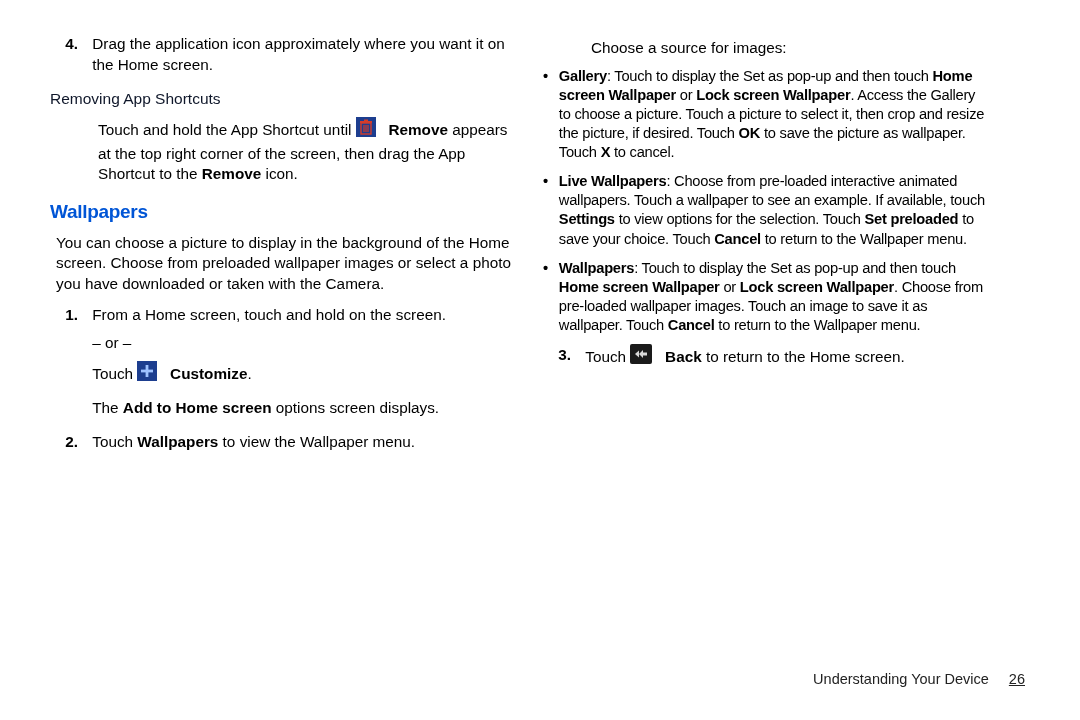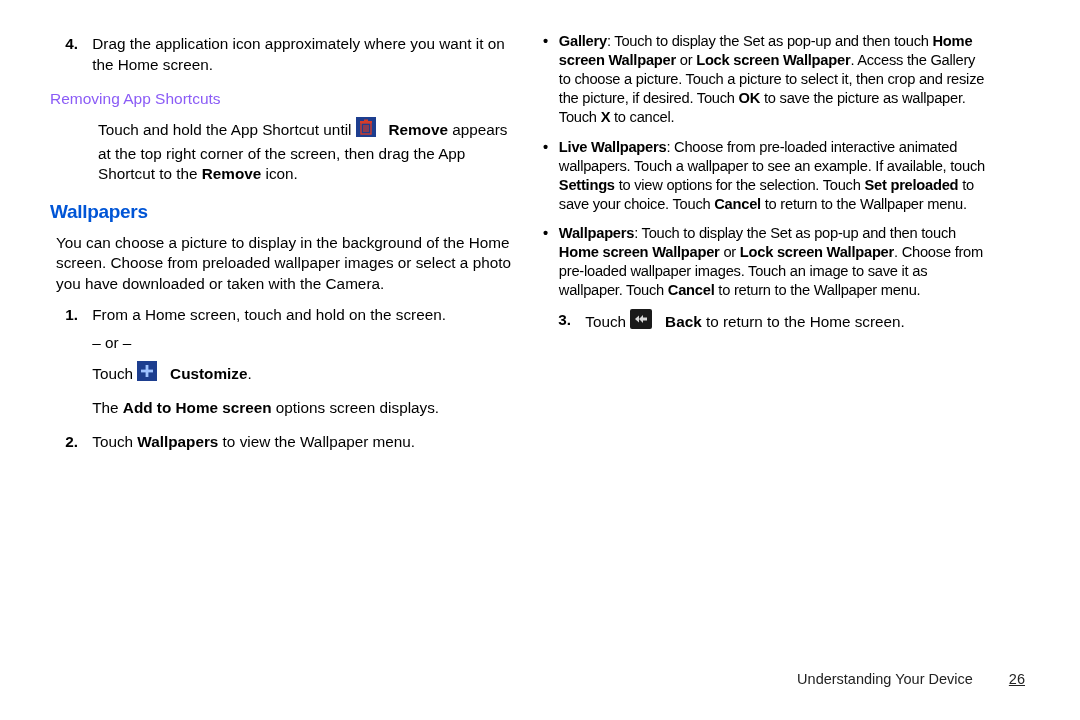--- a/index.html
+++ b/index.html
@@ -30,21 +30,21 @@
     text-align: right;
     padding-right: 10px;
     box-sizing: border-box;
   }
   .body {
     display: inline-block;
     vertical-align: top;
     width: calc(100% - 44px);
   }
   .subhead {
-    color: #8b5cf6;
+    color: #0f172a;
     font-size: 15.5px;
     margin: 6px 0 6px 0;
   }
   .h2 {
     color: #0055d6;
     font-weight: 900;
     font-size: 19px;
     margin: 14px 0 6px 0;
     letter-spacing: -0.3px;
   }
@@ -76,21 +76,21 @@
     vertical-align: middle;
     position: relative;
     top: -1px;
   }
   .footer {
     text-align: right;
     padding: 0 55px 0 0;
     font-size: 14.5px;
     color: #222;
   }
-  .footer .pn { margin-left: 32px; text-decoration: underline; }
+  .footer .pn { margin-left: 16px; text-decoration: underline; }
 </style>
 </head>
 <body>
 
 <div class="page">
 
   <div class="ol-item">
     <span class="num">4.</span>
     <span class="body">Drag the application icon approximately where you want it on the Home screen.</span>
   </div>
@@ -143,20 +143,21 @@
 
   <div class="ol-item">
     <span class="num">2.</span>
     <span class="body">
       <span>Touch </span><b>Wallpapers</b><span> to view the Wallpaper menu.</span>
     </span>
   </div>
 
   <div style="break-before: column;"></div>
 
+  <div class="indent2">Choose a source for images:</div>
 
   <div class="bullet-item indent condensed">
     <span class="bull">•</span>
     <span class="bull-body">
       <b>Gallery</b><span>: Touch to display the Set as pop-up and then touch </span><b>Home screen Wallpaper</b><span> or </span><b>Lock screen Wallpaper</b><span>. Access the Gallery to choose a picture. Touch a picture to select it, then crop and resize the picture, if desired. Touch </span><b>OK</b><span> to save the picture as wallpaper. Touch </span><b>X</b><span> to cancel.</span>
     </span>
   </div>
 
   <div class="bullet-item indent condensed">
     <span class="bull">•</span>

